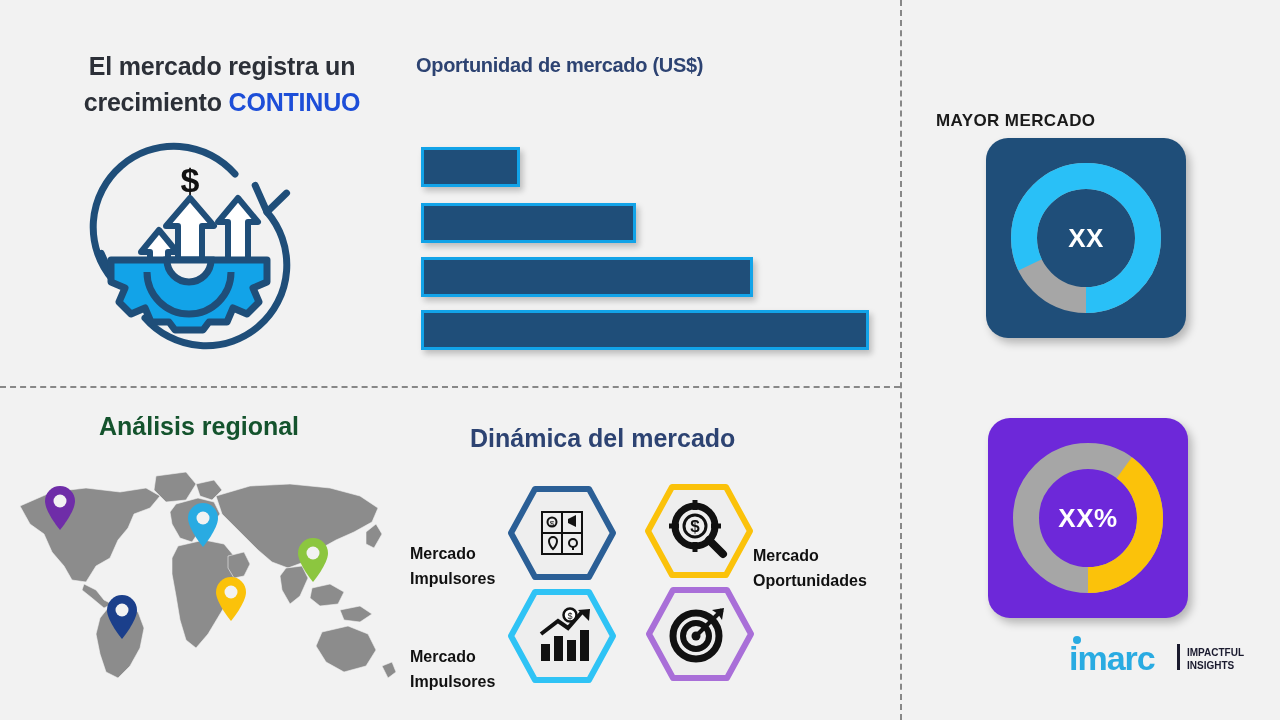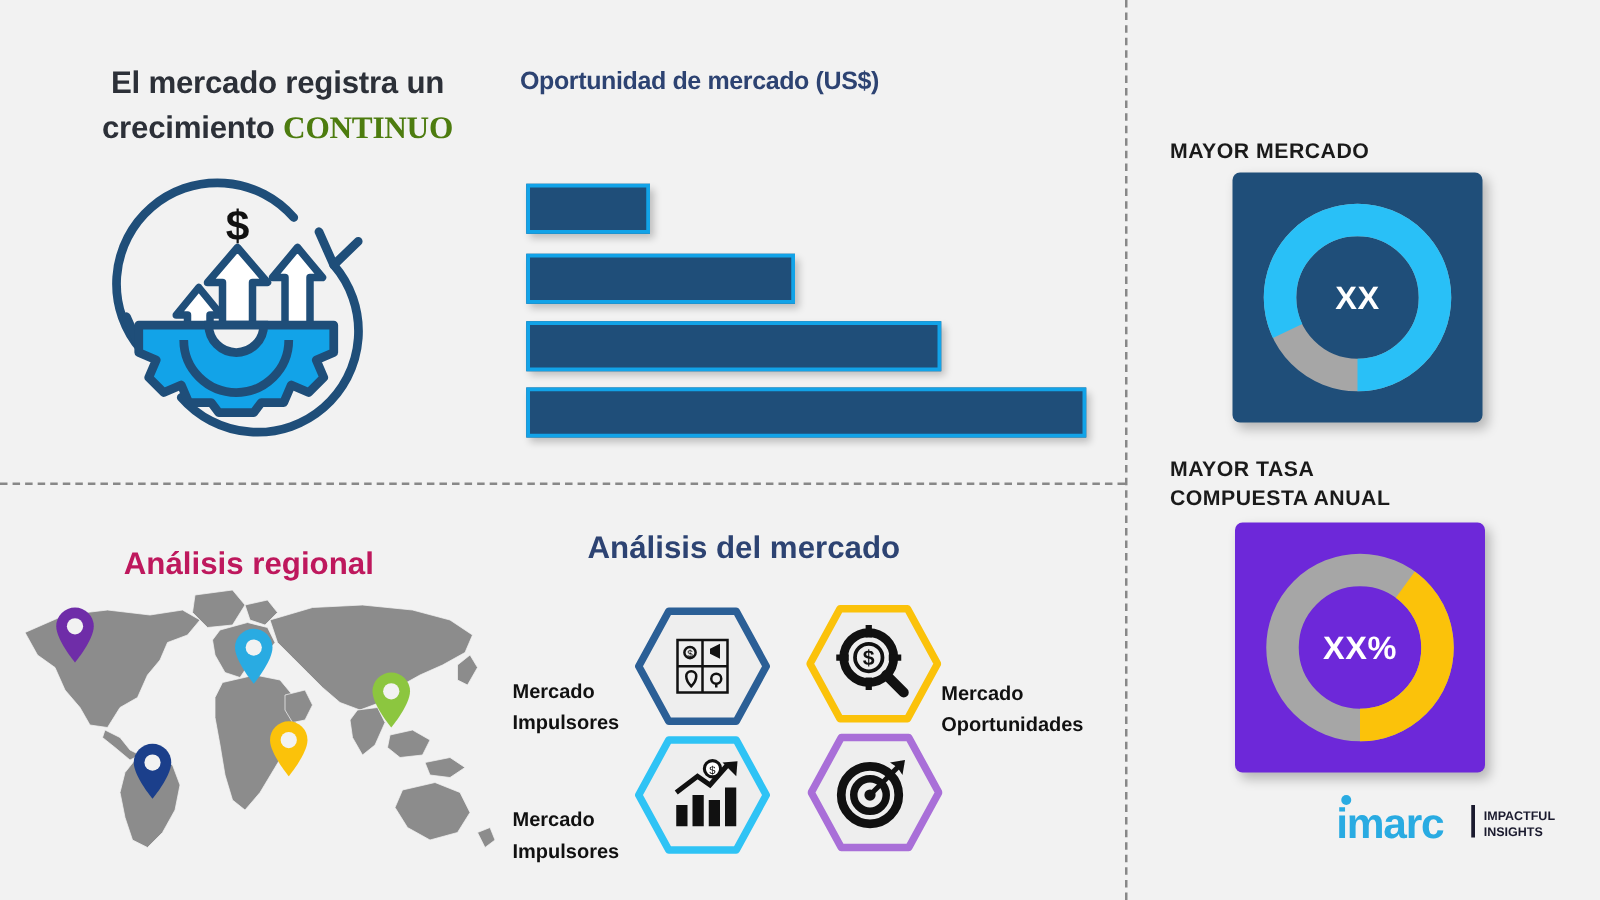--- a/index.html
+++ b/index.html
@@ -34,37 +34,37 @@
     position: absolute;
     left: 52px; top: 48px;
     width: 340px;
     font-size: 25px;
     font-weight: bold;
     line-height: 1.45;
     color: #2c3038;
     letter-spacing: -0.2px;
     text-align: center;
   }
-  .heading-growth .accent { color: #4d7c0f; font-family: Liberation Serif, serif; }
+  .heading-growth .accent { color: #1d4ed8; }
 
   .heading-opportunity {
     position: absolute;
     left: 416px; top: 54px;
     font-size: 20px;
     font-weight: bold;
     color: #2d4372;
     letter-spacing: -0.3px;
   }
 
   .heading-regional {
     position: absolute;
-    left: 99px; top: 437px;
+    left: 99px; top: 412px;
     font-size: 25px;
     font-weight: bold;
-    color: #be185d;
+    color: #14532d;
   }
 
   .heading-dynamics {
     position: absolute;
     left: 470px; top: 424px;
     font-size: 25px;
     font-weight: bold;
     color: #2d4372;
   }
 
@@ -100,21 +100,21 @@
     letter-spacing: 0.4px;
     line-height: 1.35;
   }
   #label-market  { left: 936px; top: 110px; }
   #label-cagr    { left: 936px; top: 365px; }
 
   .donut-card {
     position: absolute;
     width: 200px; height: 200px;
     background: #1f4e79;
-    border-radius: 6px;
+    border-radius: 22px;
     box-shadow: 4px 5px 9px rgba(0,0,0,0.25);
   }
   #card-market { left: 986px; top: 138px; }
   #card-cagr   { left: 988px; top: 418px; }
 
   .donut-center {
     position: absolute;
     left: 0; top: 0; right: 0; bottom: 0;
     display: flex; align-items: center; justify-content: center;
     color: #ffffff;
@@ -215,24 +215,20 @@
   <div class="donut-card" id="card-market" style="background: rgb(31, 78, 121);">
     <svg viewBox="0 0 200 200" width="200" height="200">
 
       <circle cx="100" cy="100" r="62" fill="none" stroke="#a6a6a6" stroke-width="26"></circle>
 
       <circle cx="100" cy="100" r="62" fill="none" stroke="#29c0f7" stroke-width="26" stroke-dasharray="319.4 389.6" transform="rotate(-90 100 100) scale(-1,1) translate(-200,0)"></circle>
     </svg>
     <div class="donut-center">XX</div>
   </div>
 
-  <div class="right-label" id="label-cagr">
-    <span>MAYOR TASA</span><br>
-    <span>COMPUESTA ANUAL</span>
-  </div>
 
   <div class="donut-card" id="card-cagr" style="background: #6d28d9;">
     <svg viewBox="0 0 200 200" width="200" height="200">
       <circle cx="100" cy="100" r="62" fill="none" stroke="#a6a6a6" stroke-width="26"></circle>
 
       <circle cx="100" cy="100" r="62" fill="none" stroke="#fbc20a" stroke-width="26" stroke-dasharray="155.8 389.6" transform="rotate(-90 100 100) scale(-1,1) translate(-200,0)"></circle>
     </svg>
     <div class="donut-center">XX%</div>
   </div>
 
@@ -298,21 +294,21 @@
           <circle cx="231" cy="130" r="6.5" fill="#f2f2f2"></circle>
         </g>
         <g>
           <path d="M122 133 a15 15 0 0 1 15 15 c0 11 -15 29 -15 29 s-15 -18 -15 -29 a15 15 0 0 1 15 -15 z" fill="#1b3f8b"></path>
           <circle cx="122" cy="148" r="6.5" fill="#f2f2f2"></circle>
         </g>
       </g>
     </svg>
   </div>
 
-  <div class="heading-dynamics">Análisis del mercado</div>
+  <div class="heading-dynamics">Dinámica del mercado</div>
 
   <div class="hex-label" id="label-drivers">
     <span>Mercado</span>
     <span class="l2">Impulsores</span>
   </div>
   <div class="hex-wrap" id="hex-drivers">
     <svg viewBox="0 0 108 96" width="108" height="96">
       <polygon points="27,4 81,4 105,48 81,92 27,92 3,48" fill="#eeeeee" stroke="#2b5f96" stroke-width="6" stroke-linejoin="round"></polygon>
       <g fill="none" stroke="#111111" stroke-width="2">
         <rect x="34" y="27" width="40" height="42"></rect>

